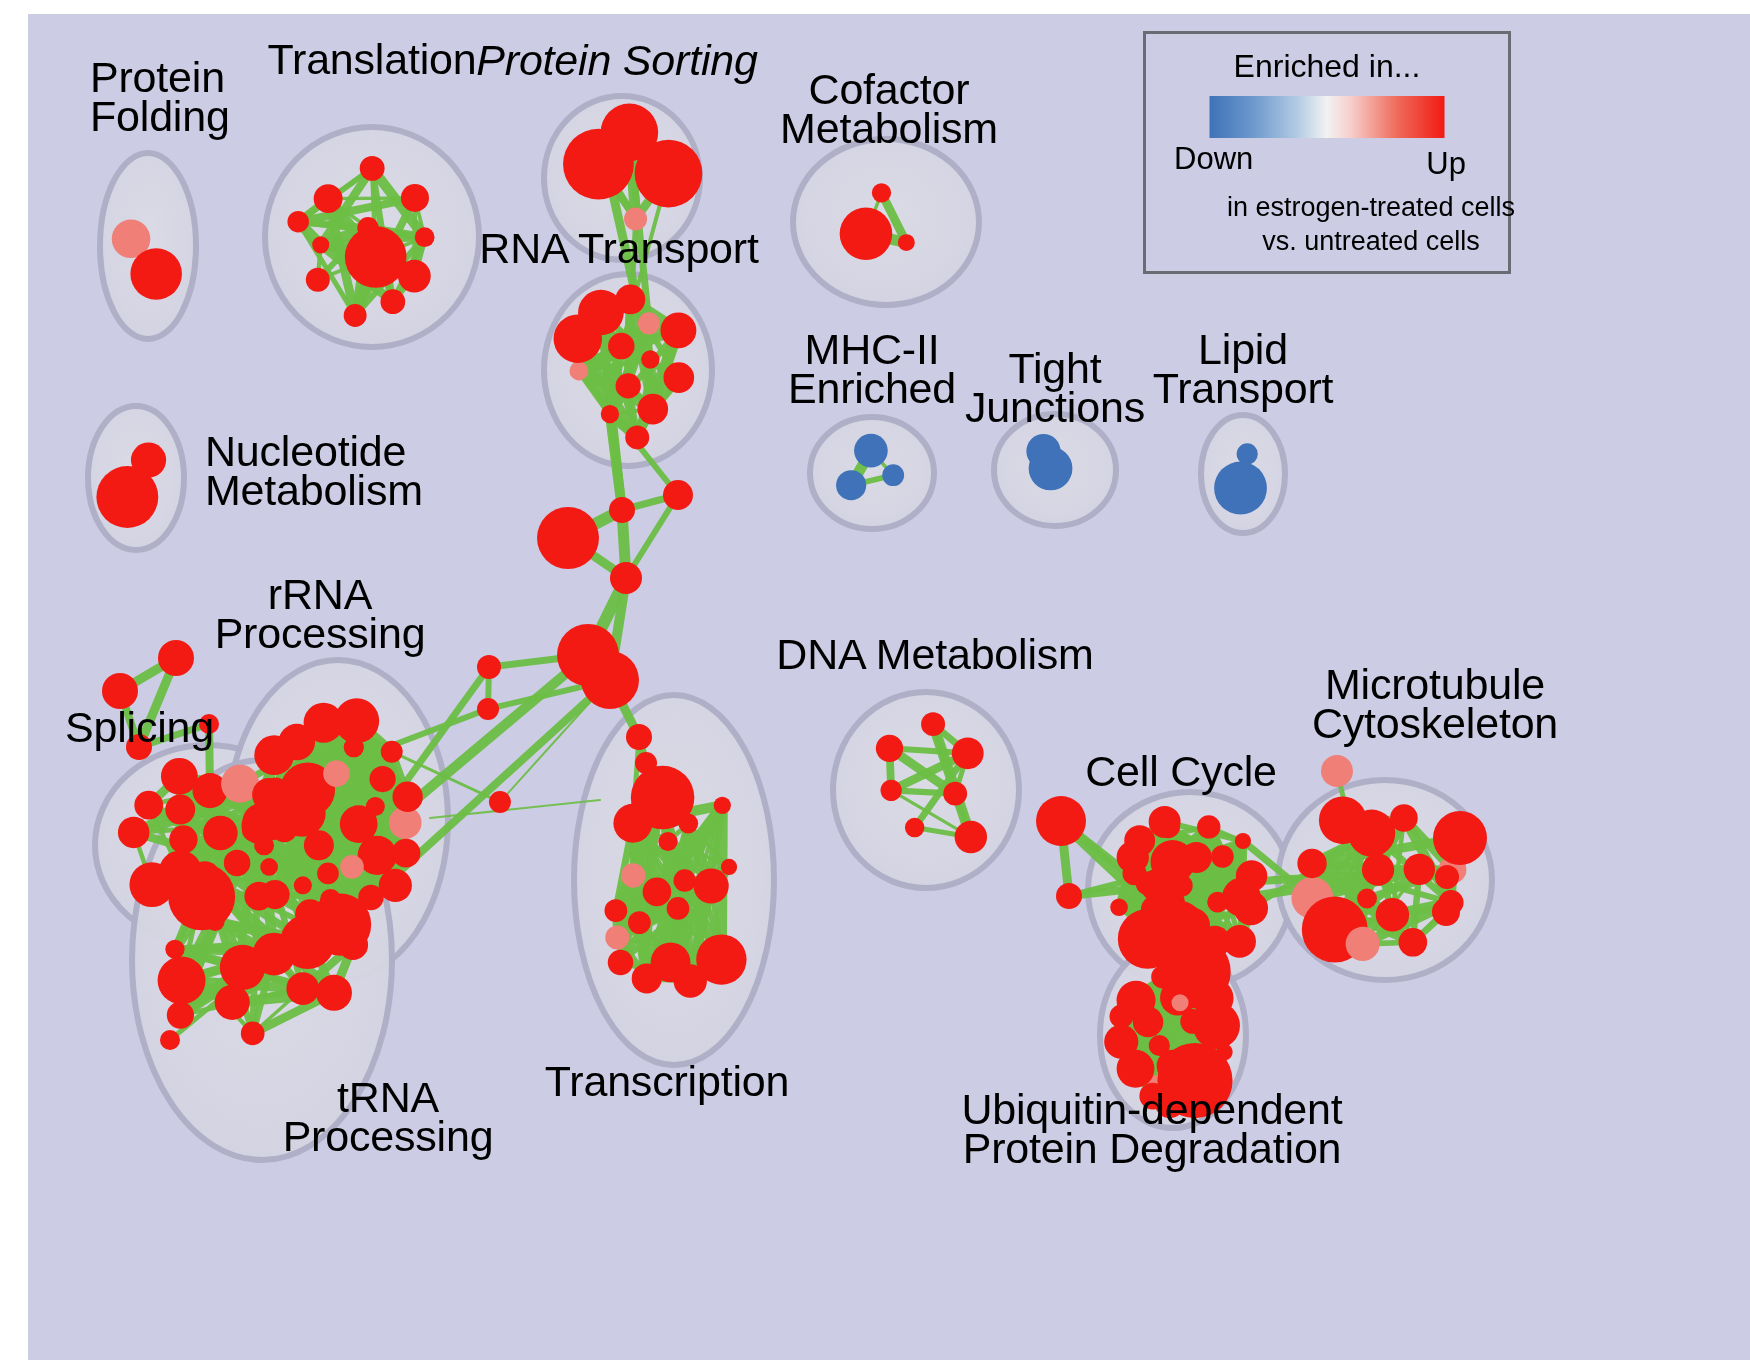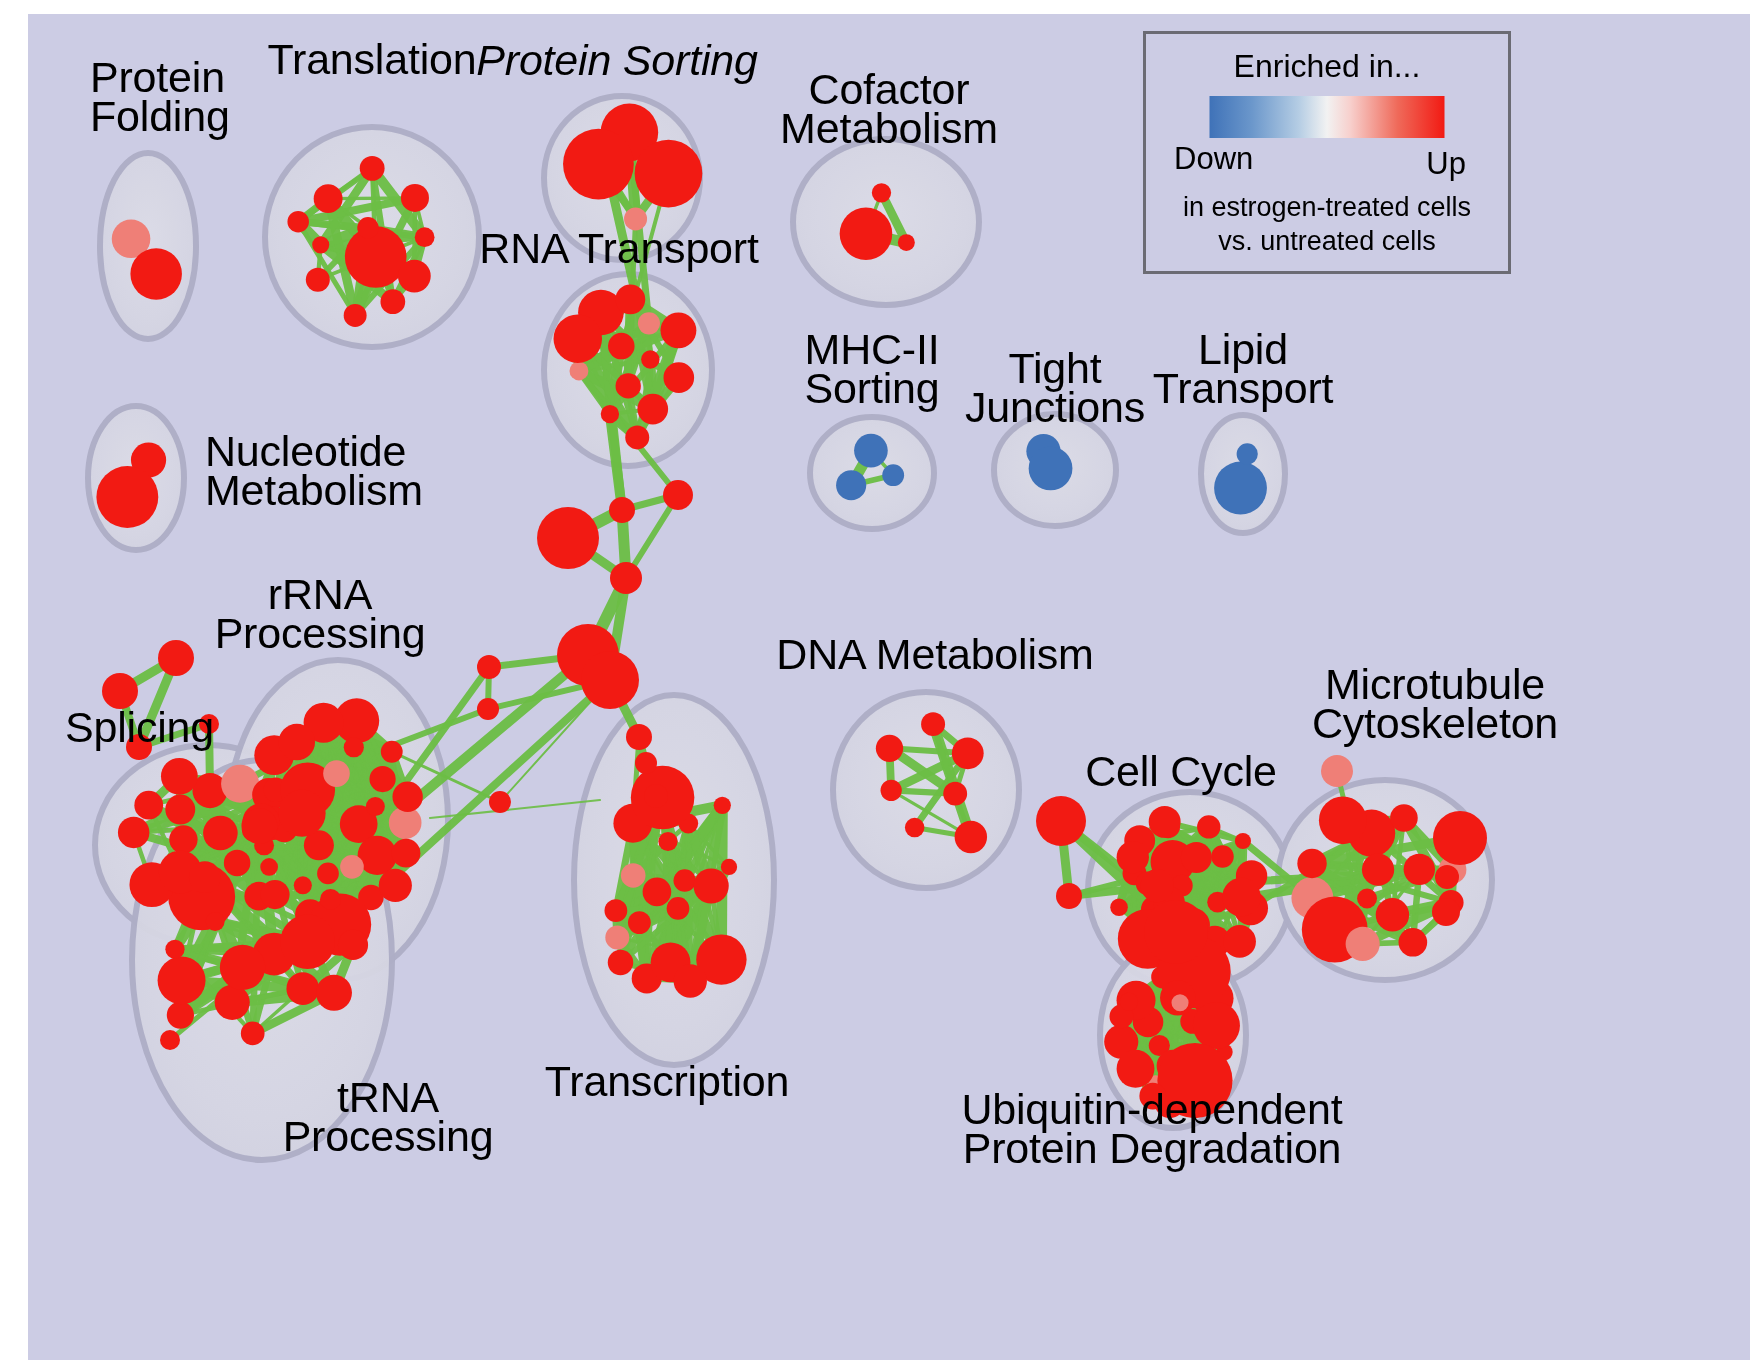--- a/index.html
+++ b/index.html
@@ -17,21 +17,21 @@
           background:#ccccE4;border:3px solid #6b6b73;box-sizing:border-box;}
   #legend-title{position:absolute;top:14px;left:0;width:100%;text-align:center;
                 font-size:32px;color:#000;}
   #legend-bar{position:absolute;top:62px;left:50%;transform:translateX(-50%);
               width:235px;height:42px;
               background:linear-gradient(to right,#3f72b8 0%,#6b97cb 18%,#b5cde4 38%,
                        #f2f2f2 50%,#f7cfcc 60%,#ef6a5a 80%,#f21a13 100%);}
   #legend-down{position:absolute;top:107px;left:28px;font-size:31px;}
   #legend-up{position:absolute;top:112px;right:42px;font-size:31px;}
   #legend-sub{position:absolute;top:156px;left:0;width:100%;text-align:center;
-              font-size:27px;line-height:34px;white-space:pre-line;}
+              font-size:27px;line-height:34px;white-space:pre-line;padding-left:44px;}
 </style>
 </head>
 <body>
 
 <div id="stage">
   <div id="panel"></div>
 
   <svg id="net" viewBox="0 0 1750 1360" xmlns="http://www.w3.org/2000/svg">
     <defs>
       <radialGradient id="clusterGrad" cx="50%" cy="46%" r="62%">
@@ -1276,21 +1276,21 @@
       <div class="lbl l" style="left: 90px; top: 58px;">Protein
 Folding</div>
       <div class="lbl c" style="left: 372px; top: 40px;">Translation</div>
       <div class="lbl c" style="left: 617px; top: 41px; font-style: italic;">Protein Sorting</div>
       <div class="lbl c" style="left: 619px; top: 229px;">RNA Transport</div>
       <div class="lbl c" style="left: 889px; top: 70px;">Cofactor
 Metabolism</div>
       <div class="lbl l" style="left: 205px; top: 432px;">Nucleotide
 Metabolism</div>
       <div class="lbl c" style="left: 872px; top: 330px;">MHC-II
-Sorting</div>
+Enriched</div>
       <div class="lbl c" style="left: 1055px; top: 349px;">Tight
 Junctions</div>
       <div class="lbl c" style="left: 1243px; top: 330px;">Lipid
 Transport</div>
       <div class="lbl l" style="left: 65px; top: 677px; margin-top: 31px;">Splicing</div>
       <div class="lbl c" style="left: 320px; top: 575px;">rRNA
 Processing</div>
       <div class="lbl c" style="left: 388px; top: 1078px;">tRNA
 Processing</div>
       <div class="lbl c" style="left: 667px; top: 1062px;">Transcription</div>

